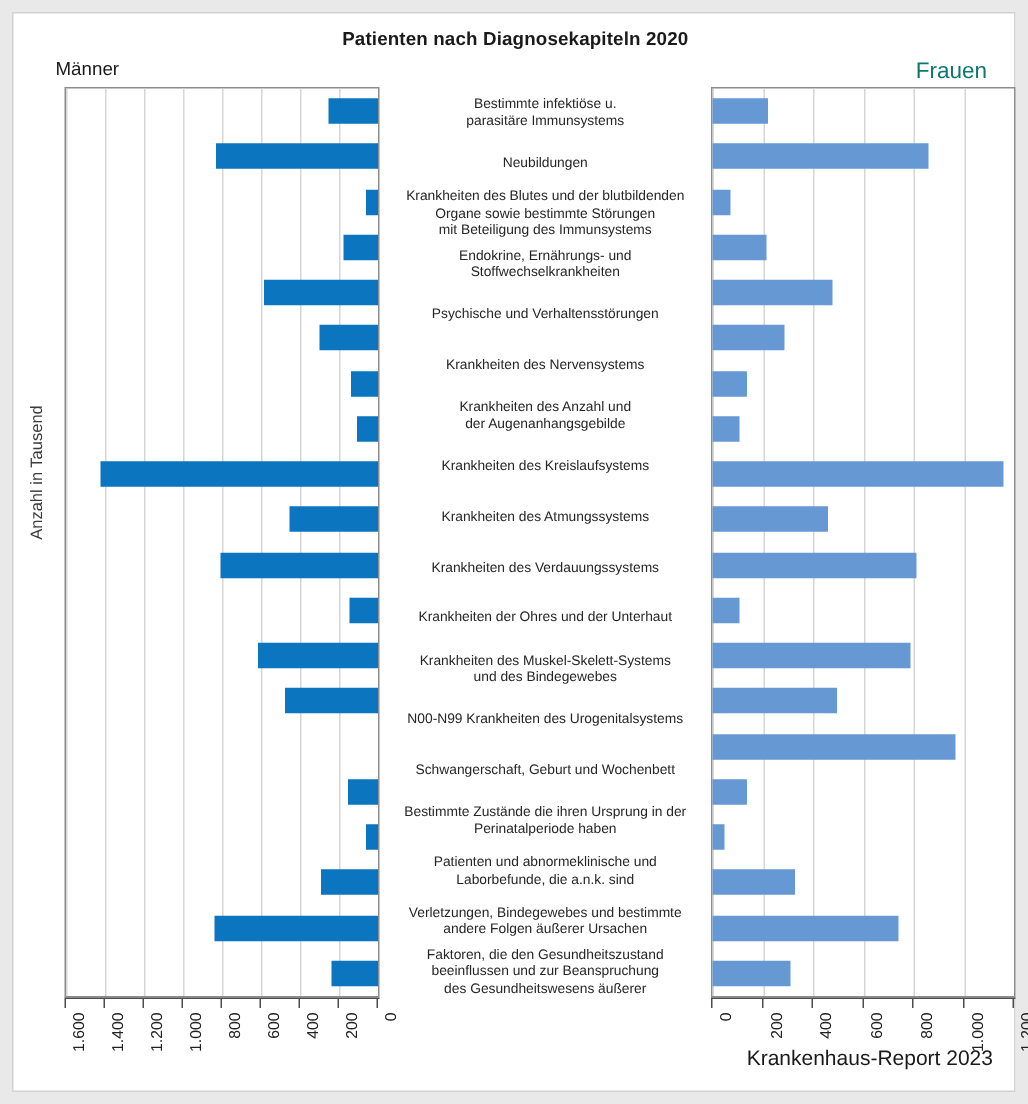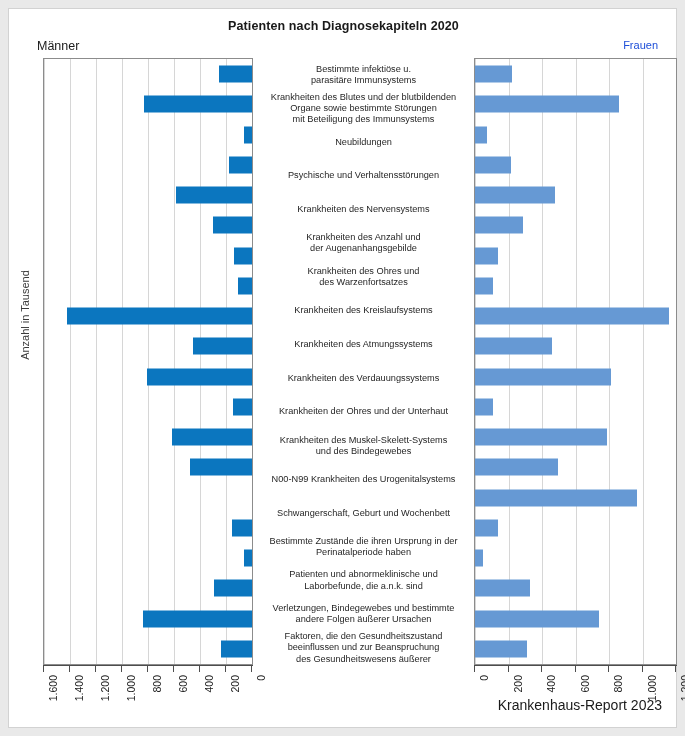--- a/index.html
+++ b/index.html
@@ -21,21 +21,21 @@
     position:absolute;left:0;top:10px;width:669px;
     text-align:center;font-size:12.5px;font-weight:bold;color:#1a1a1a;
     letter-spacing:.1px;
   }
   #label-left{
     position:absolute;left:28px;top:30px;
     font-size:12.5px;color:#1a1a1a;
   }
   #label-right{
     position:absolute;right:18px;top:30px;
-    font-size:11px;color:#1d4ed8;margin-left:47px;
+    font-size:15px;color:#0f766e;margin-left:47px;
   }
   #ylabel{
     position:absolute;left:-44px;top:300px;width:120px;
     transform:rotate(-90deg);transform-origin:center center;
     text-align:center;font-size:11px;color:#3b3b3b;
   }
   #source{
     position:absolute;right:14px;bottom:14px;
     font-size:14px;color:#1a1a1a;
   }
@@ -174,50 +174,50 @@
 
   <div id="cats">
       <div class="cat">
         <div>
           <div>Bestimmte infektiöse u.</div>
           <div>parasitäre Immunsystems</div>
         </div>
       </div>
       <div class="cat">
         <div>
+          <div>Neubildungen</div>
+        </div>
+      </div>
+      <div class="cat">
+        <div>
           <div>Krankheiten des Blutes und der blutbildenden</div>
           <div>Organe sowie bestimmte Störungen</div>
           <div>mit Beteiligung des Immunsystems</div>
         </div>
       </div>
       <div class="cat">
         <div>
-          <div>Neubildungen</div>
+          <div>Endokrine, Ernährungs- und</div>
+          <div>Stoffwechselkrankheiten</div>
         </div>
       </div>
       <div class="cat">
         <div>
           <div>Psychische und Verhaltensstörungen</div>
         </div>
       </div>
       <div class="cat">
         <div>
           <div>Krankheiten des Nervensystems</div>
         </div>
       </div>
       <div class="cat">
         <div>
           <div>Krankheiten des Anzahl und</div>
           <div>der Augenanhangsgebilde</div>
-        </div>
-      </div>
-      <div class="cat">
-        <div>
-          <div>Krankheiten des Ohres und</div>
-          <div>des Warzenfortsatzes</div>
         </div>
       </div>
       <div class="cat">
         <div>
           <div>Krankheiten des Kreislaufsystems</div>
         </div>
       </div>
       <div class="cat">
         <div>
           <div>Krankheiten des Atmungssystems</div>

